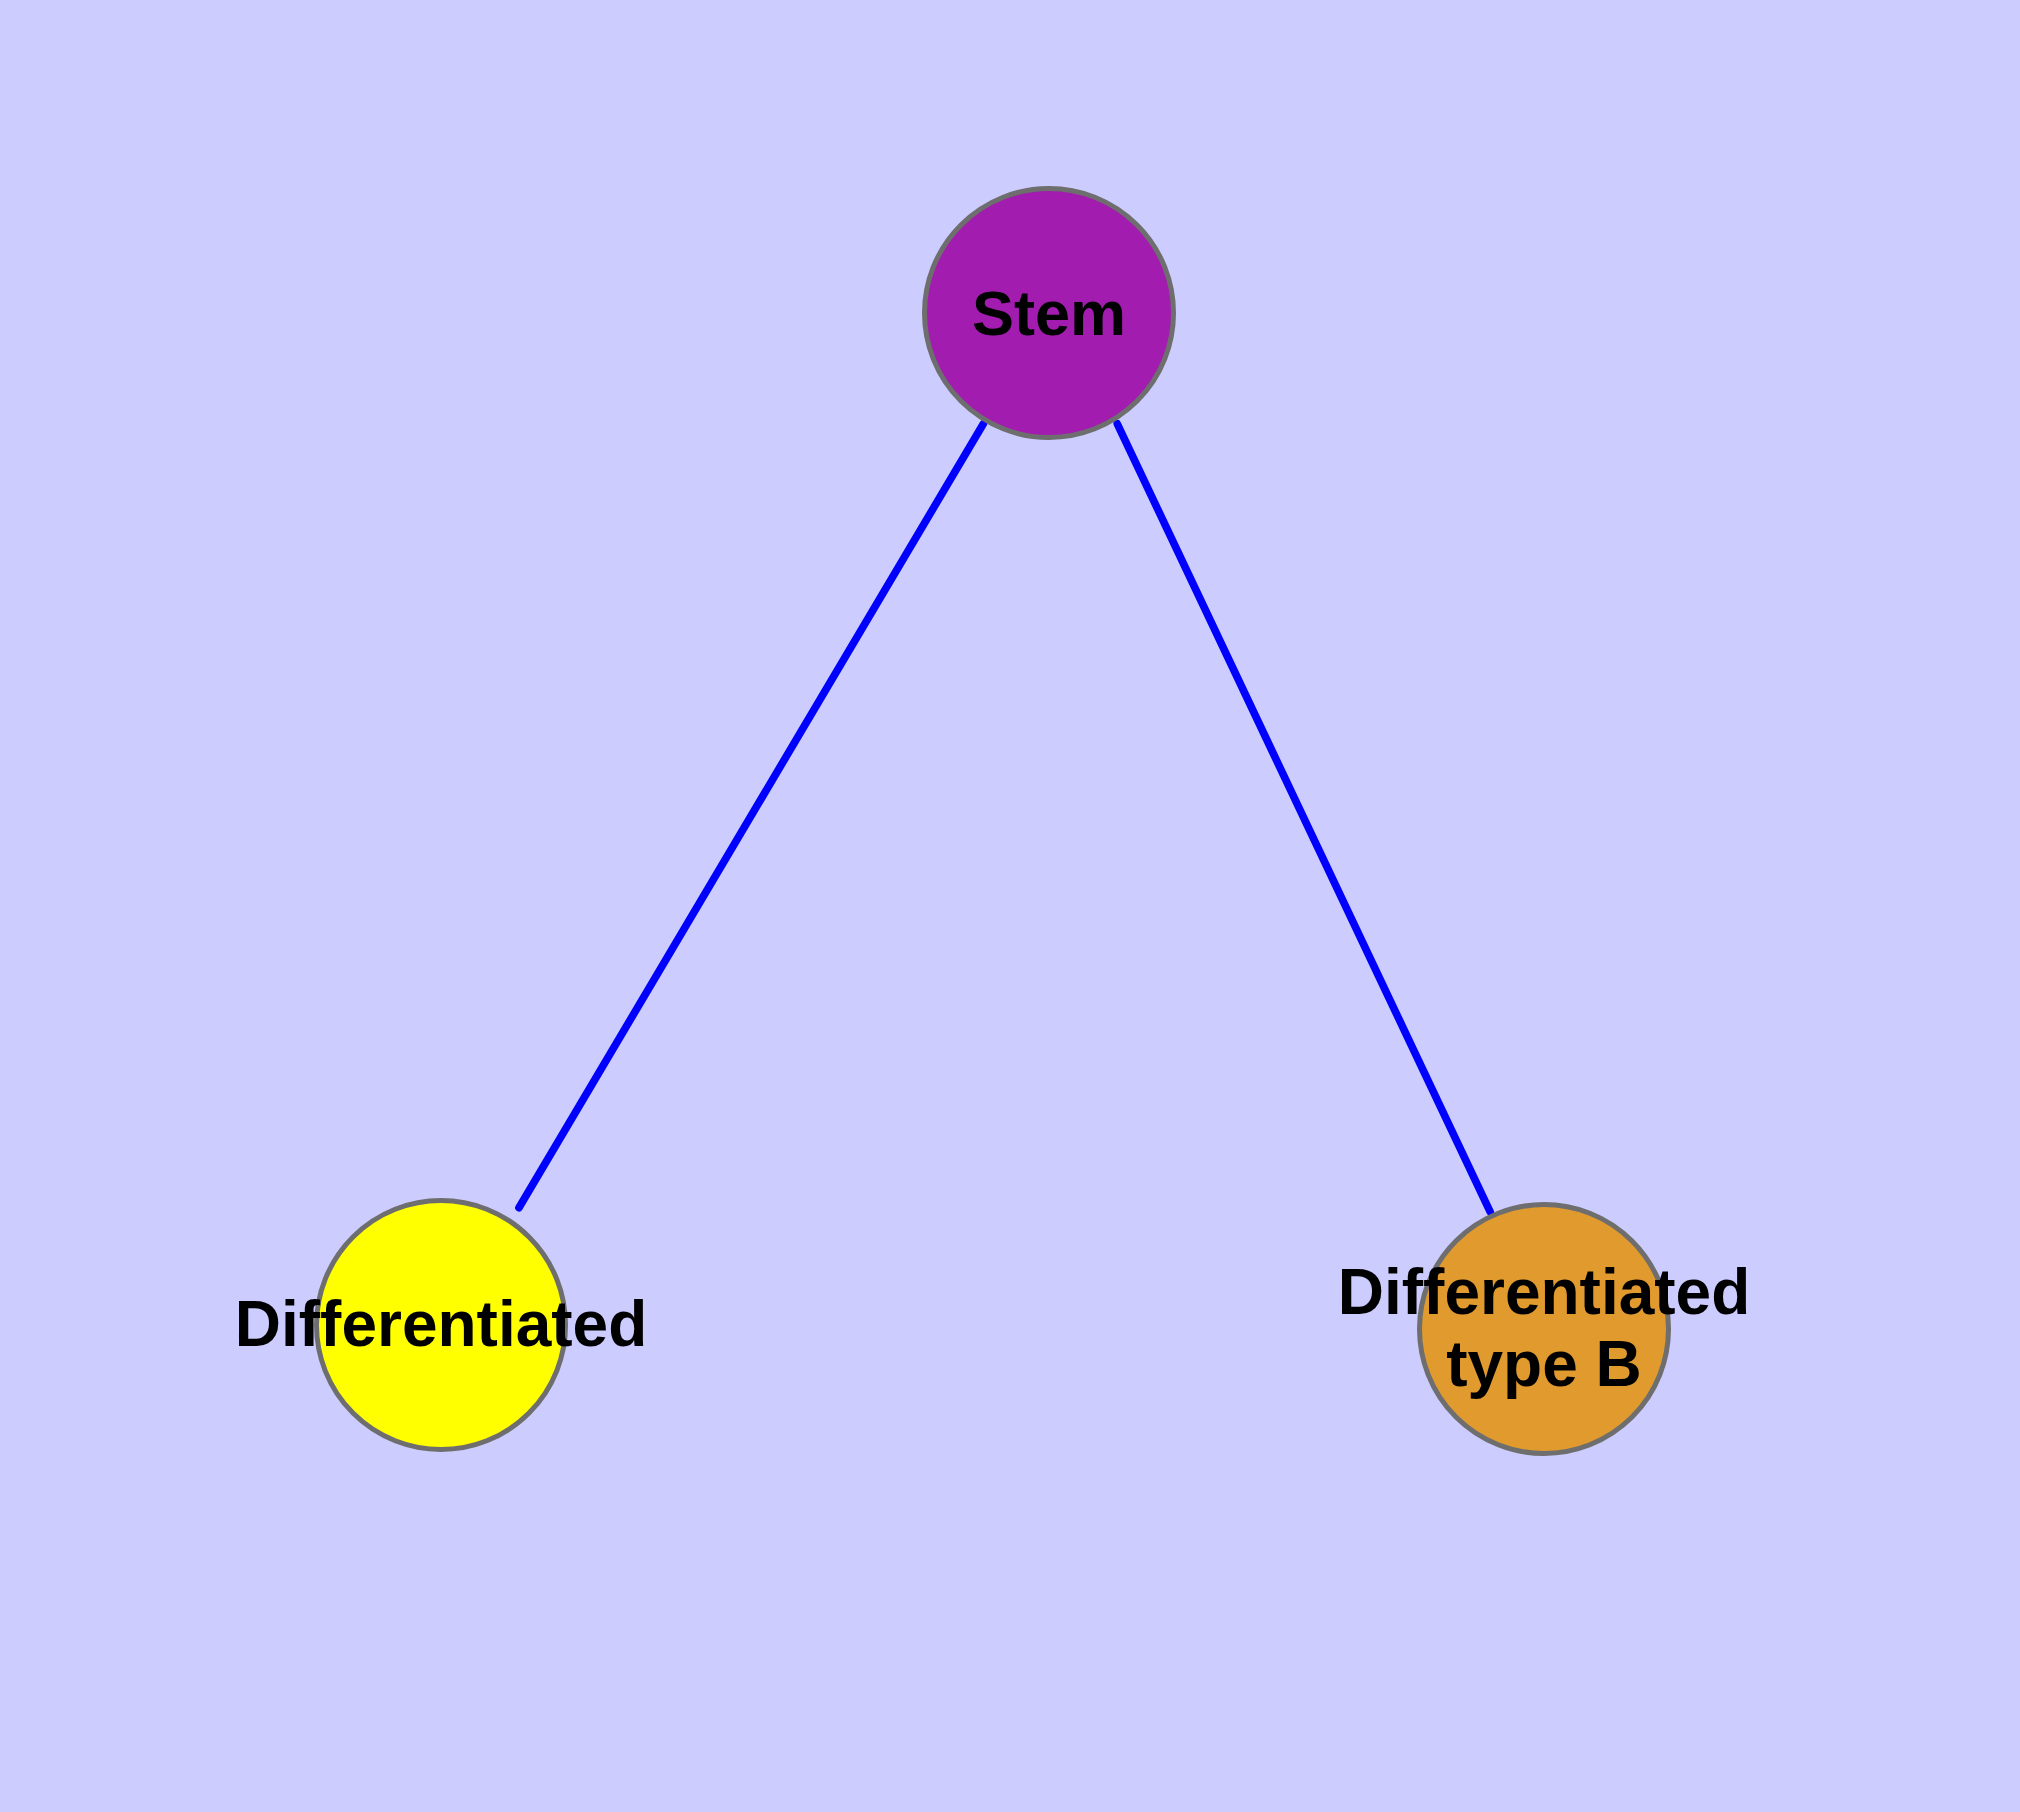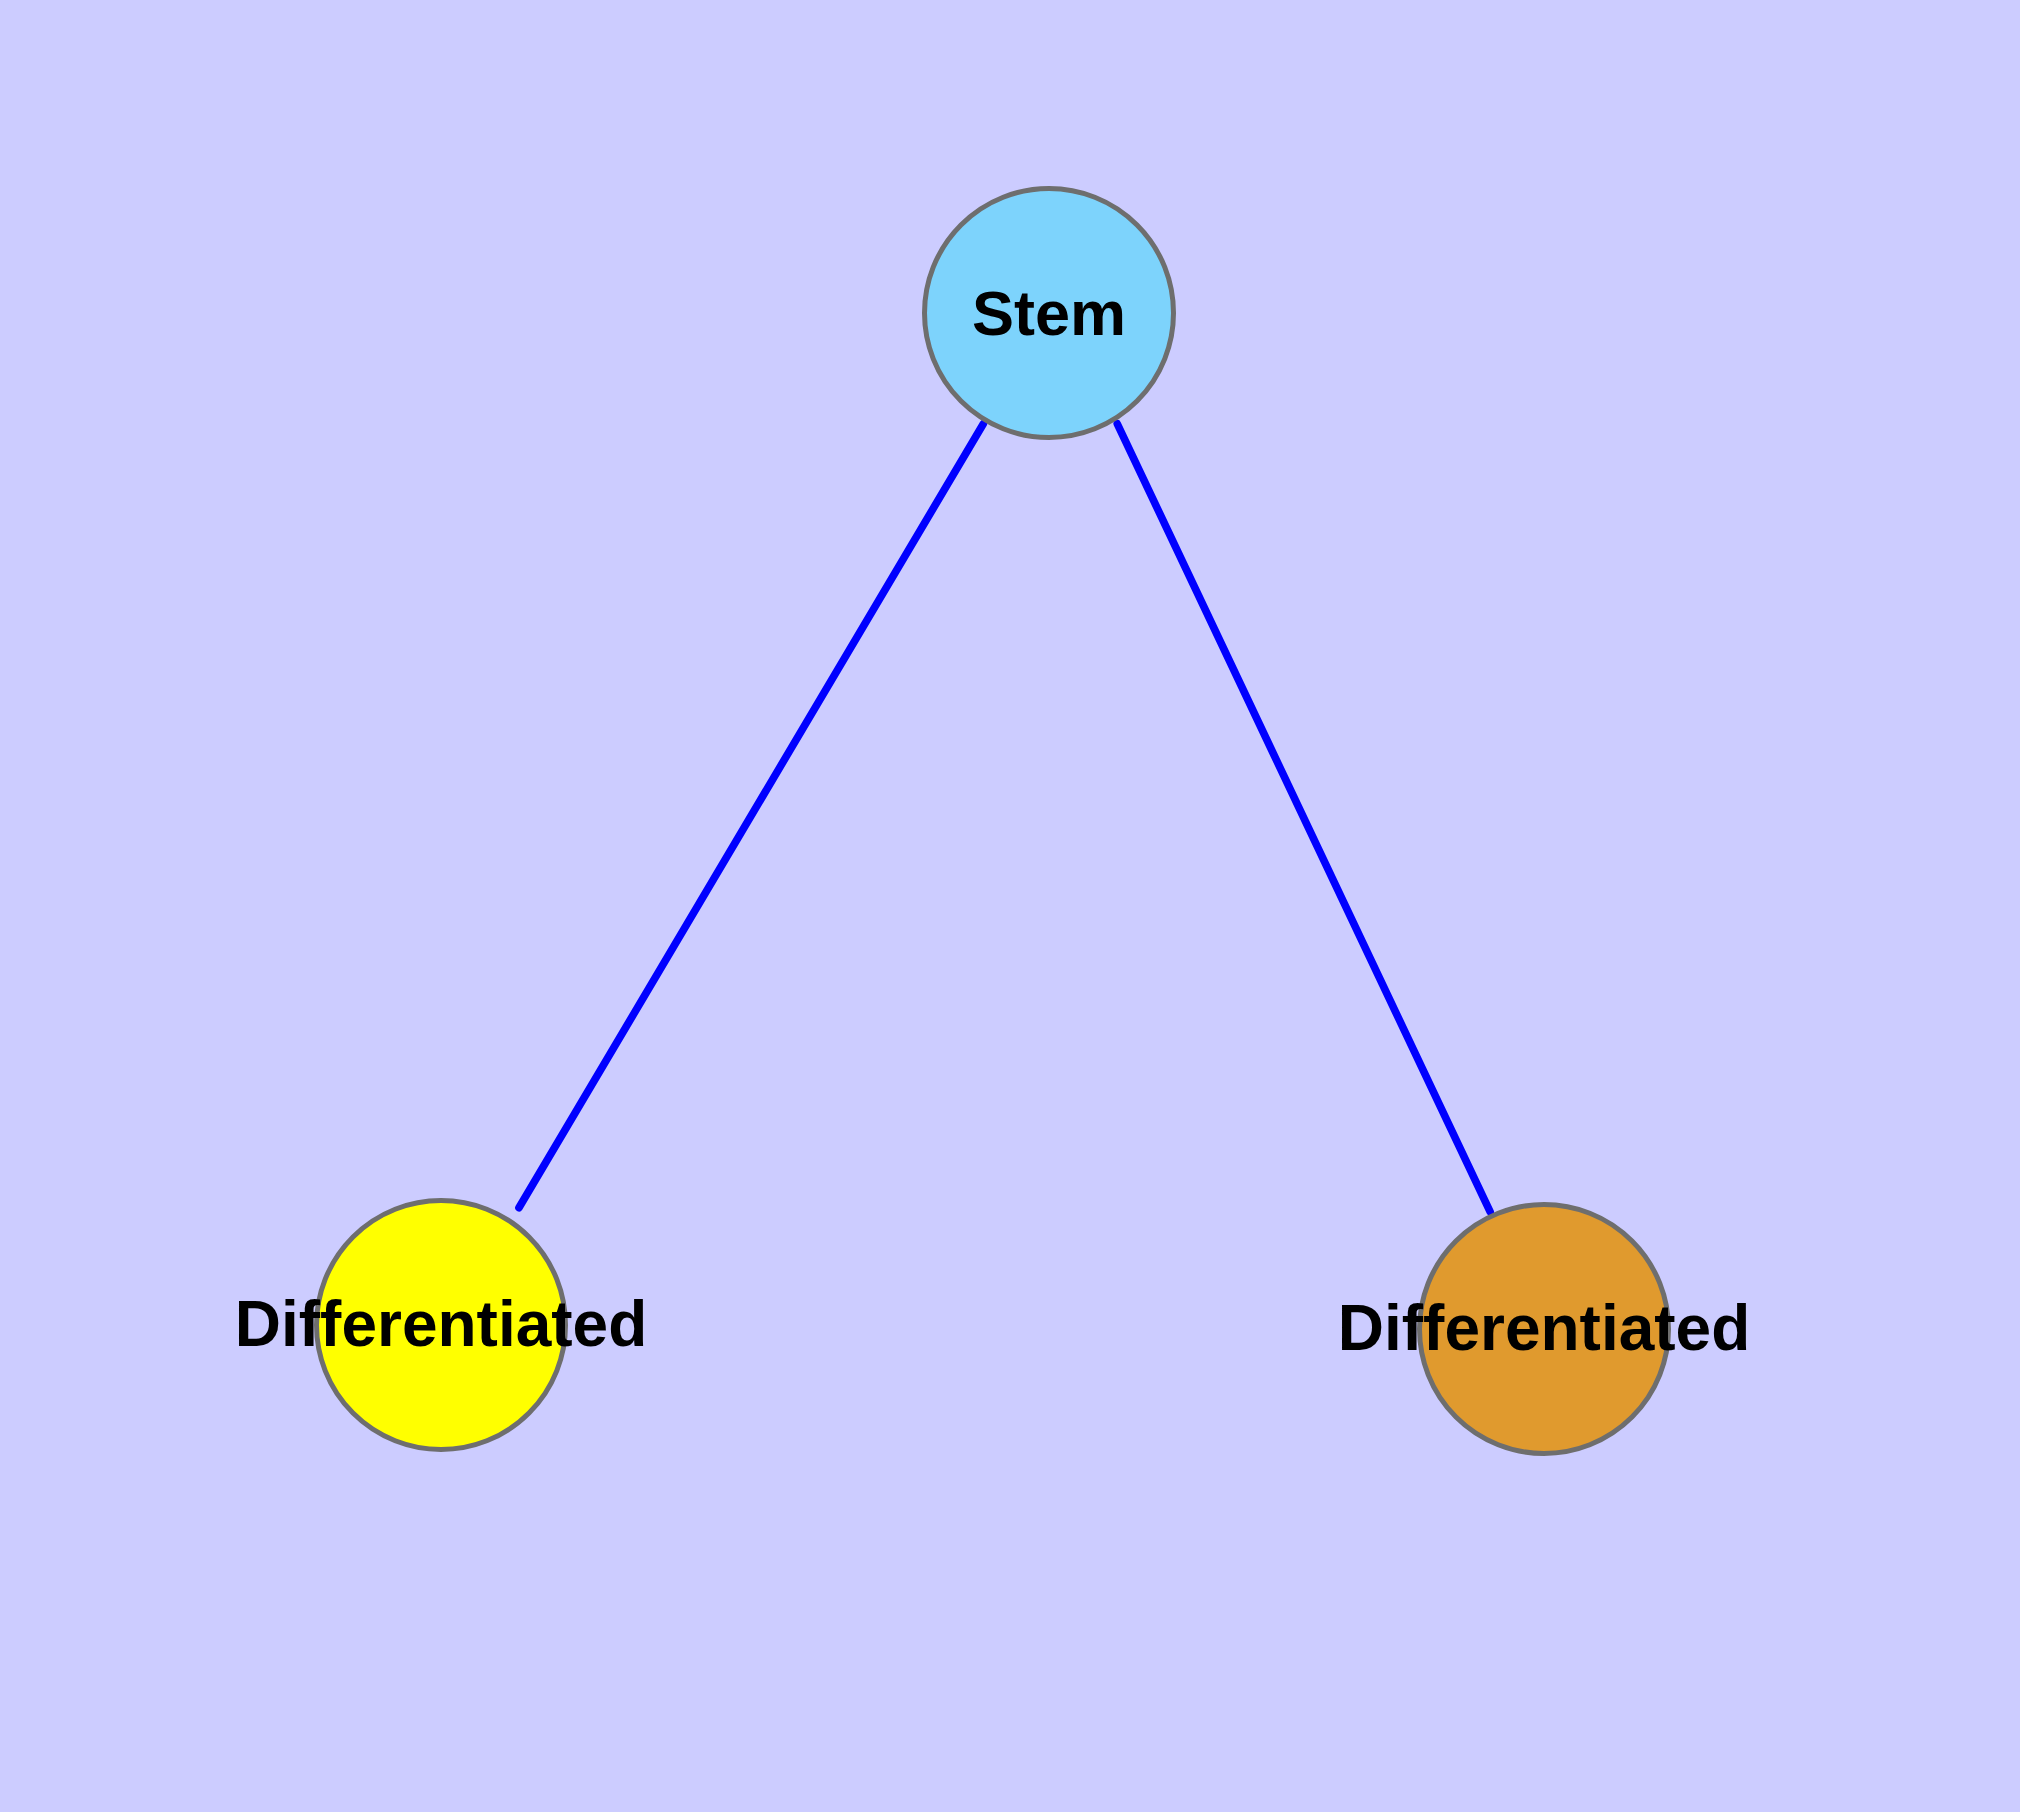--- a/index.html
+++ b/index.html
@@ -75,32 +75,33 @@
 </head>
 <body>
 
 <div id="canvas">
 
   <svg id="edge-layer" viewBox="0 0 2384 2138">
     <line stroke="#0000ff" stroke-width="9" stroke-linecap="round" x1="1160" y1="500" x2="612" y2="1425"></line>
     <line stroke="#0000ff" stroke-width="9" stroke-linecap="round" x1="1318" y1="500" x2="1758" y2="1430"></line>
   </svg>
 
-  <div class="node" id="node-stem" style="left: 922px; top: 186px; width: 254px; height: 254px; background: #7dd3fc; border-color: rgb(110, 110, 110);">
+  <div class="node" id="node-stem" style="left: 922px; top: 186px; width: 254px; height: 254px; background: #a21caf; border-color: rgb(110, 110, 110);">
     <span class="node-label">
       <span class="line">Stem</span>
     </span>
   </div>
 
   <div class="node" id="node-diff-a" style="left: 314px; top: 1198px; width: 254px; height: 254px; background: rgb(255, 255, 0); border-color: rgb(110, 110, 110);">
     <span class="node-label">
       <span class="line">Differentiated</span>
     </span>
   </div>
 
   <div class="node" id="node-diff-b" style="left: 1417px; top: 1202px; width: 254px; height: 254px; background: rgb(224, 154, 46); border-color: rgb(110, 110, 110);">
     <span class="node-label">
       <span class="line">Differentiated</span>
+      <span class="line">type B</span>
     </span>
   </div>
 
 </div>
 
 
 </body></html>

